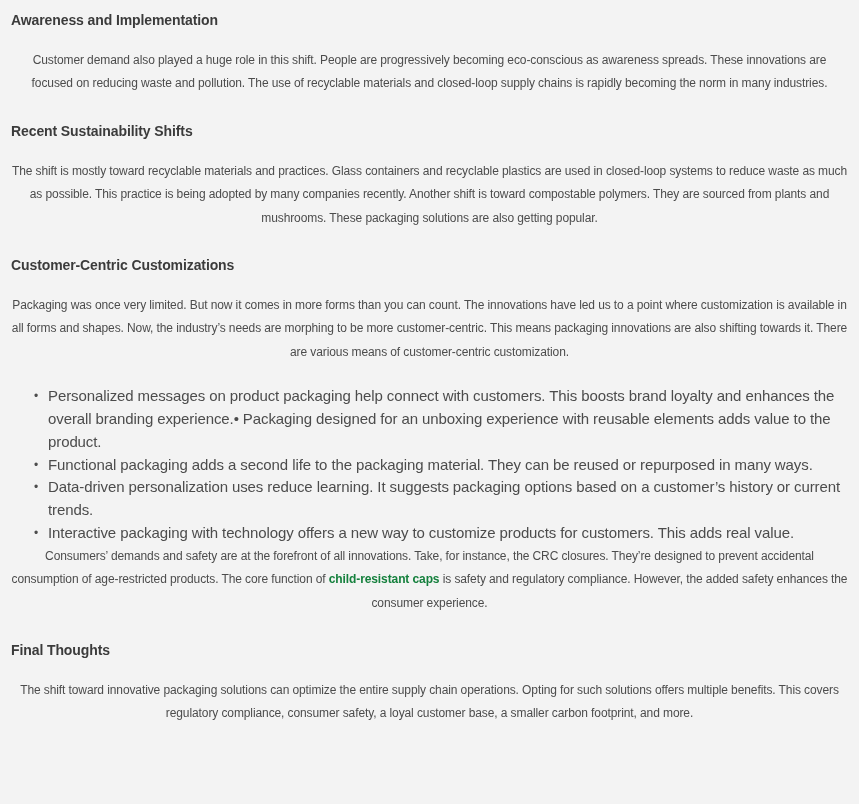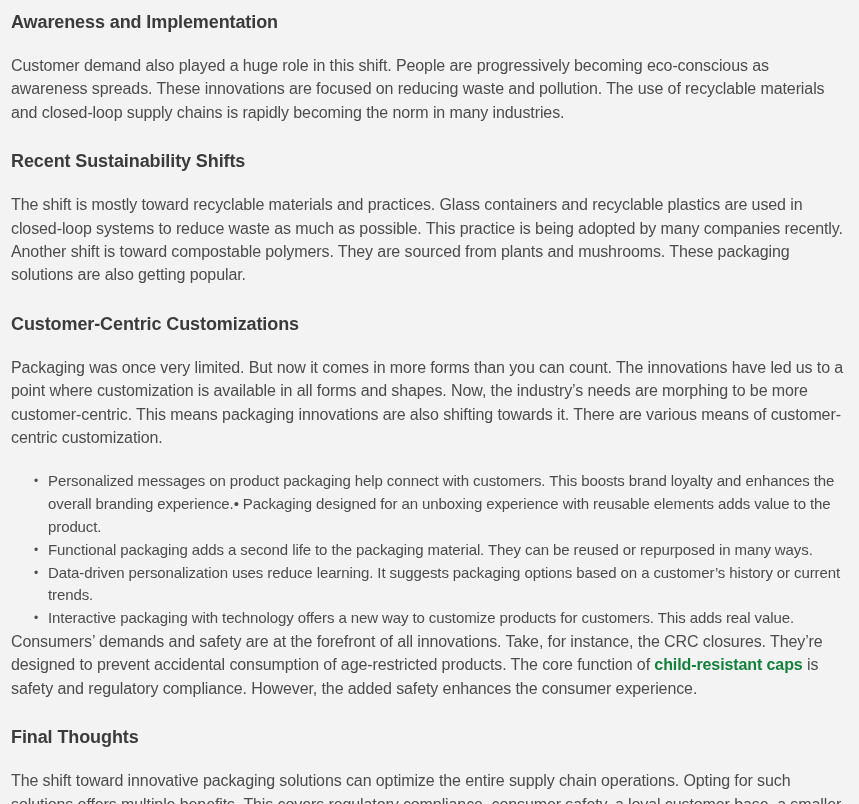--- a/index.html
+++ b/index.html
@@ -11,35 +11,36 @@
   body {
     background: #f3f3f3;
     font-family: "Liberation Sans", sans-serif;
     color: #4c4c4c;
     -webkit-font-smoothing: antialiased;
   }
   .article {
     padding: 2px 11px 0 11px;
   }
   .section-heading {
-    font-size: 18px;
+    font-size: 14px;
     font-weight: bold;
     color: #3b3b3b;
     letter-spacing: -0.1px;
     margin: 27px 0 21px 0;
   }
   .section-heading.first {
     margin-top: 10px;
   }
   .section-paragraph {
-    font-size: 16px;
+    font-size: 12px;
     line-height: 23.4px;
     color: #4c4c4c;
     letter-spacing: -0.1px;
     margin: 0;
+    text-align: center;
   }
   .section-paragraph strong { color: #15803d; }
   .customization-list {
     list-style: none;
     margin: 21px 0 0 23px;
   }
   .customization-list li {
     position: relative;
     padding-left: 14px;
     font-size: 15px;

